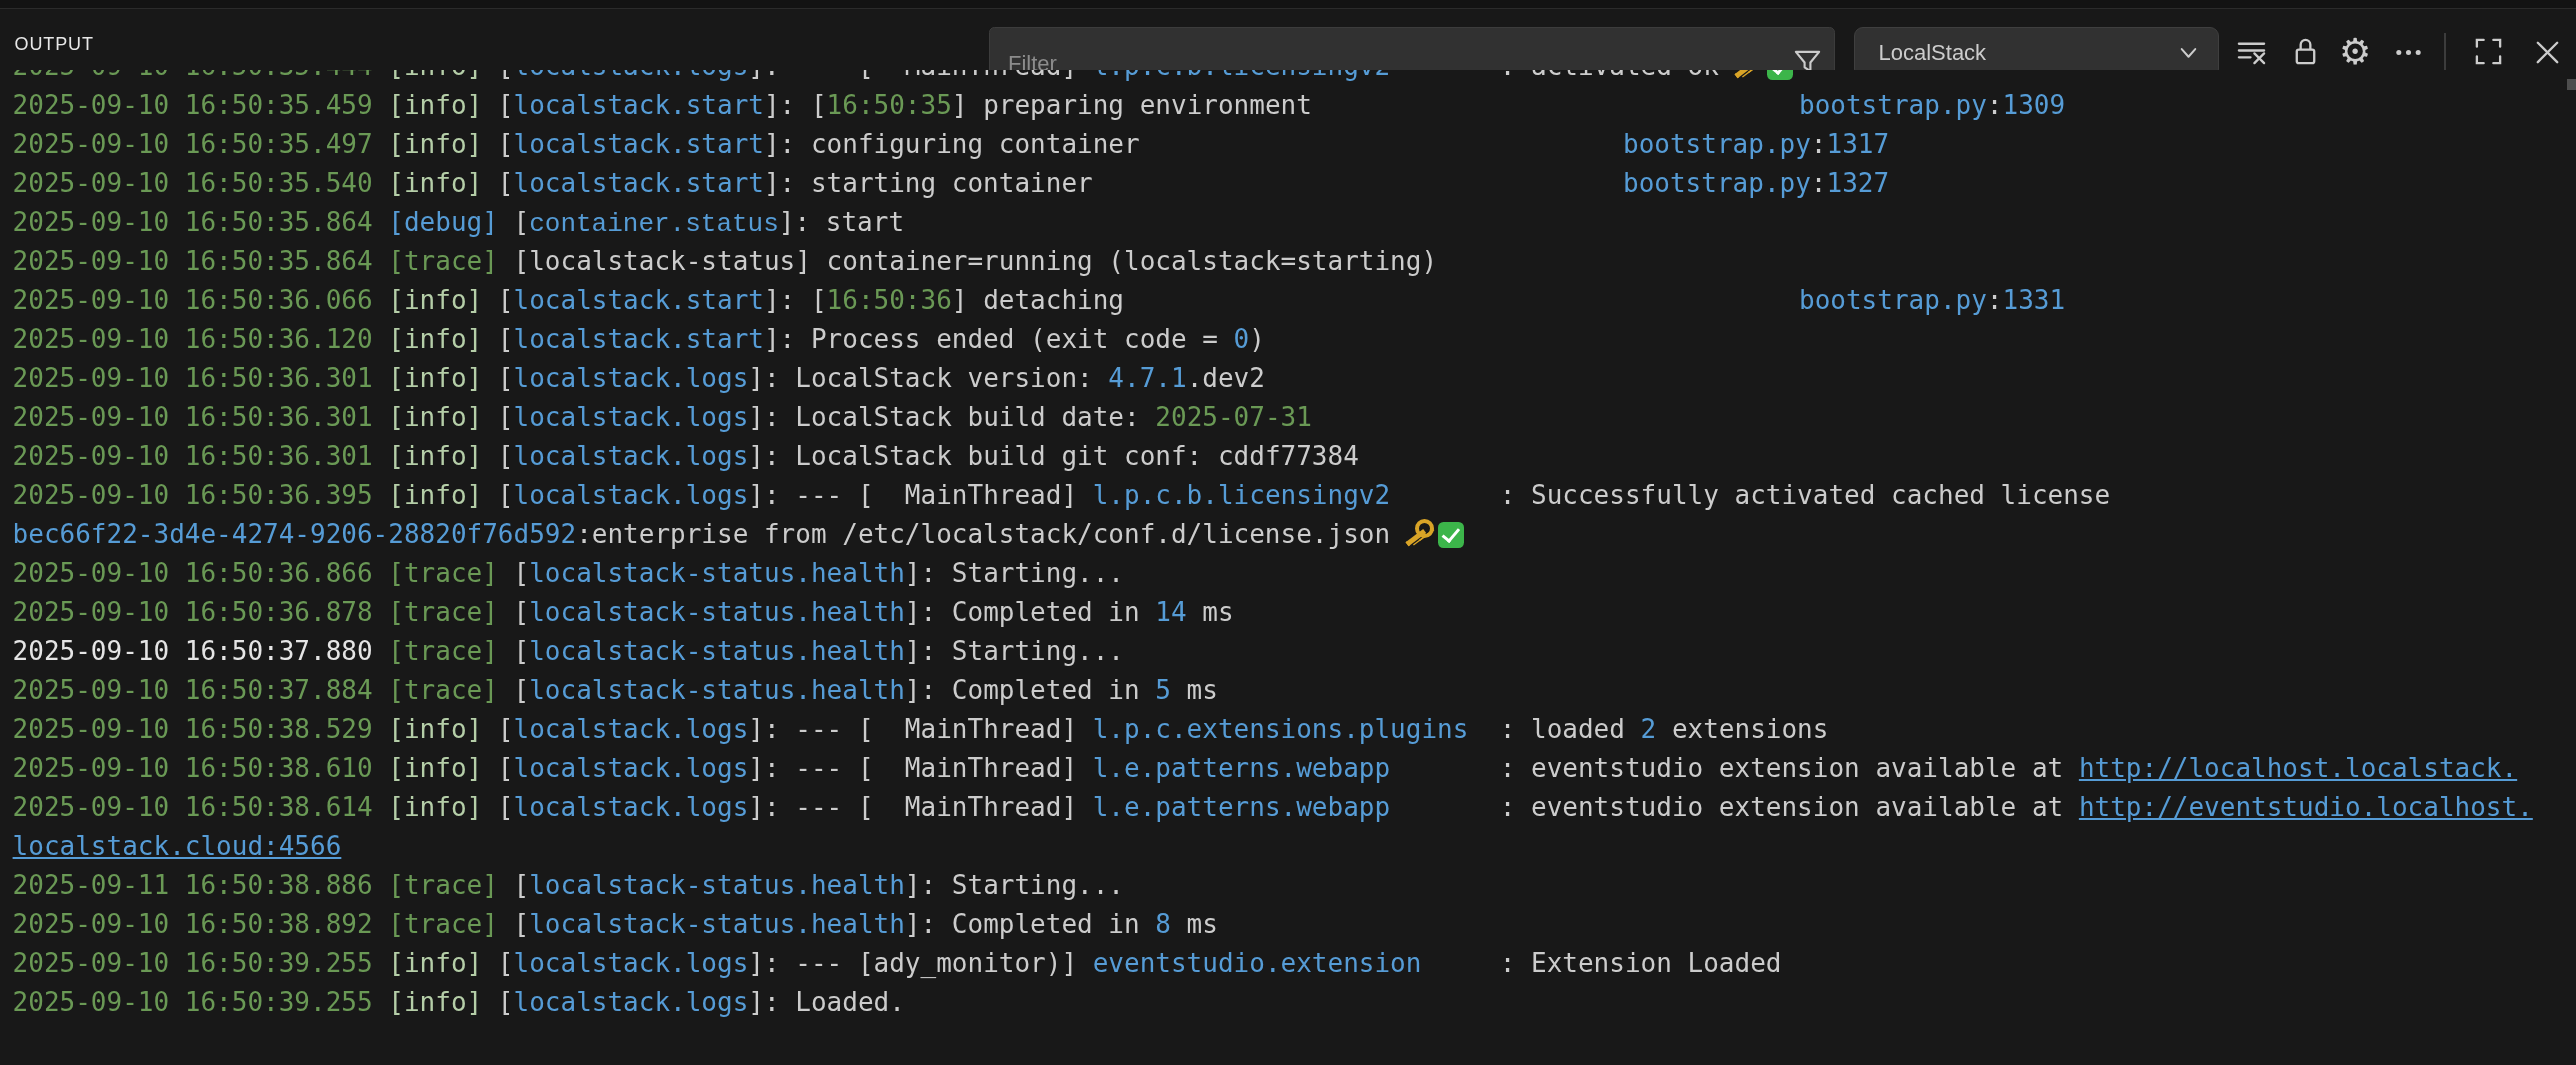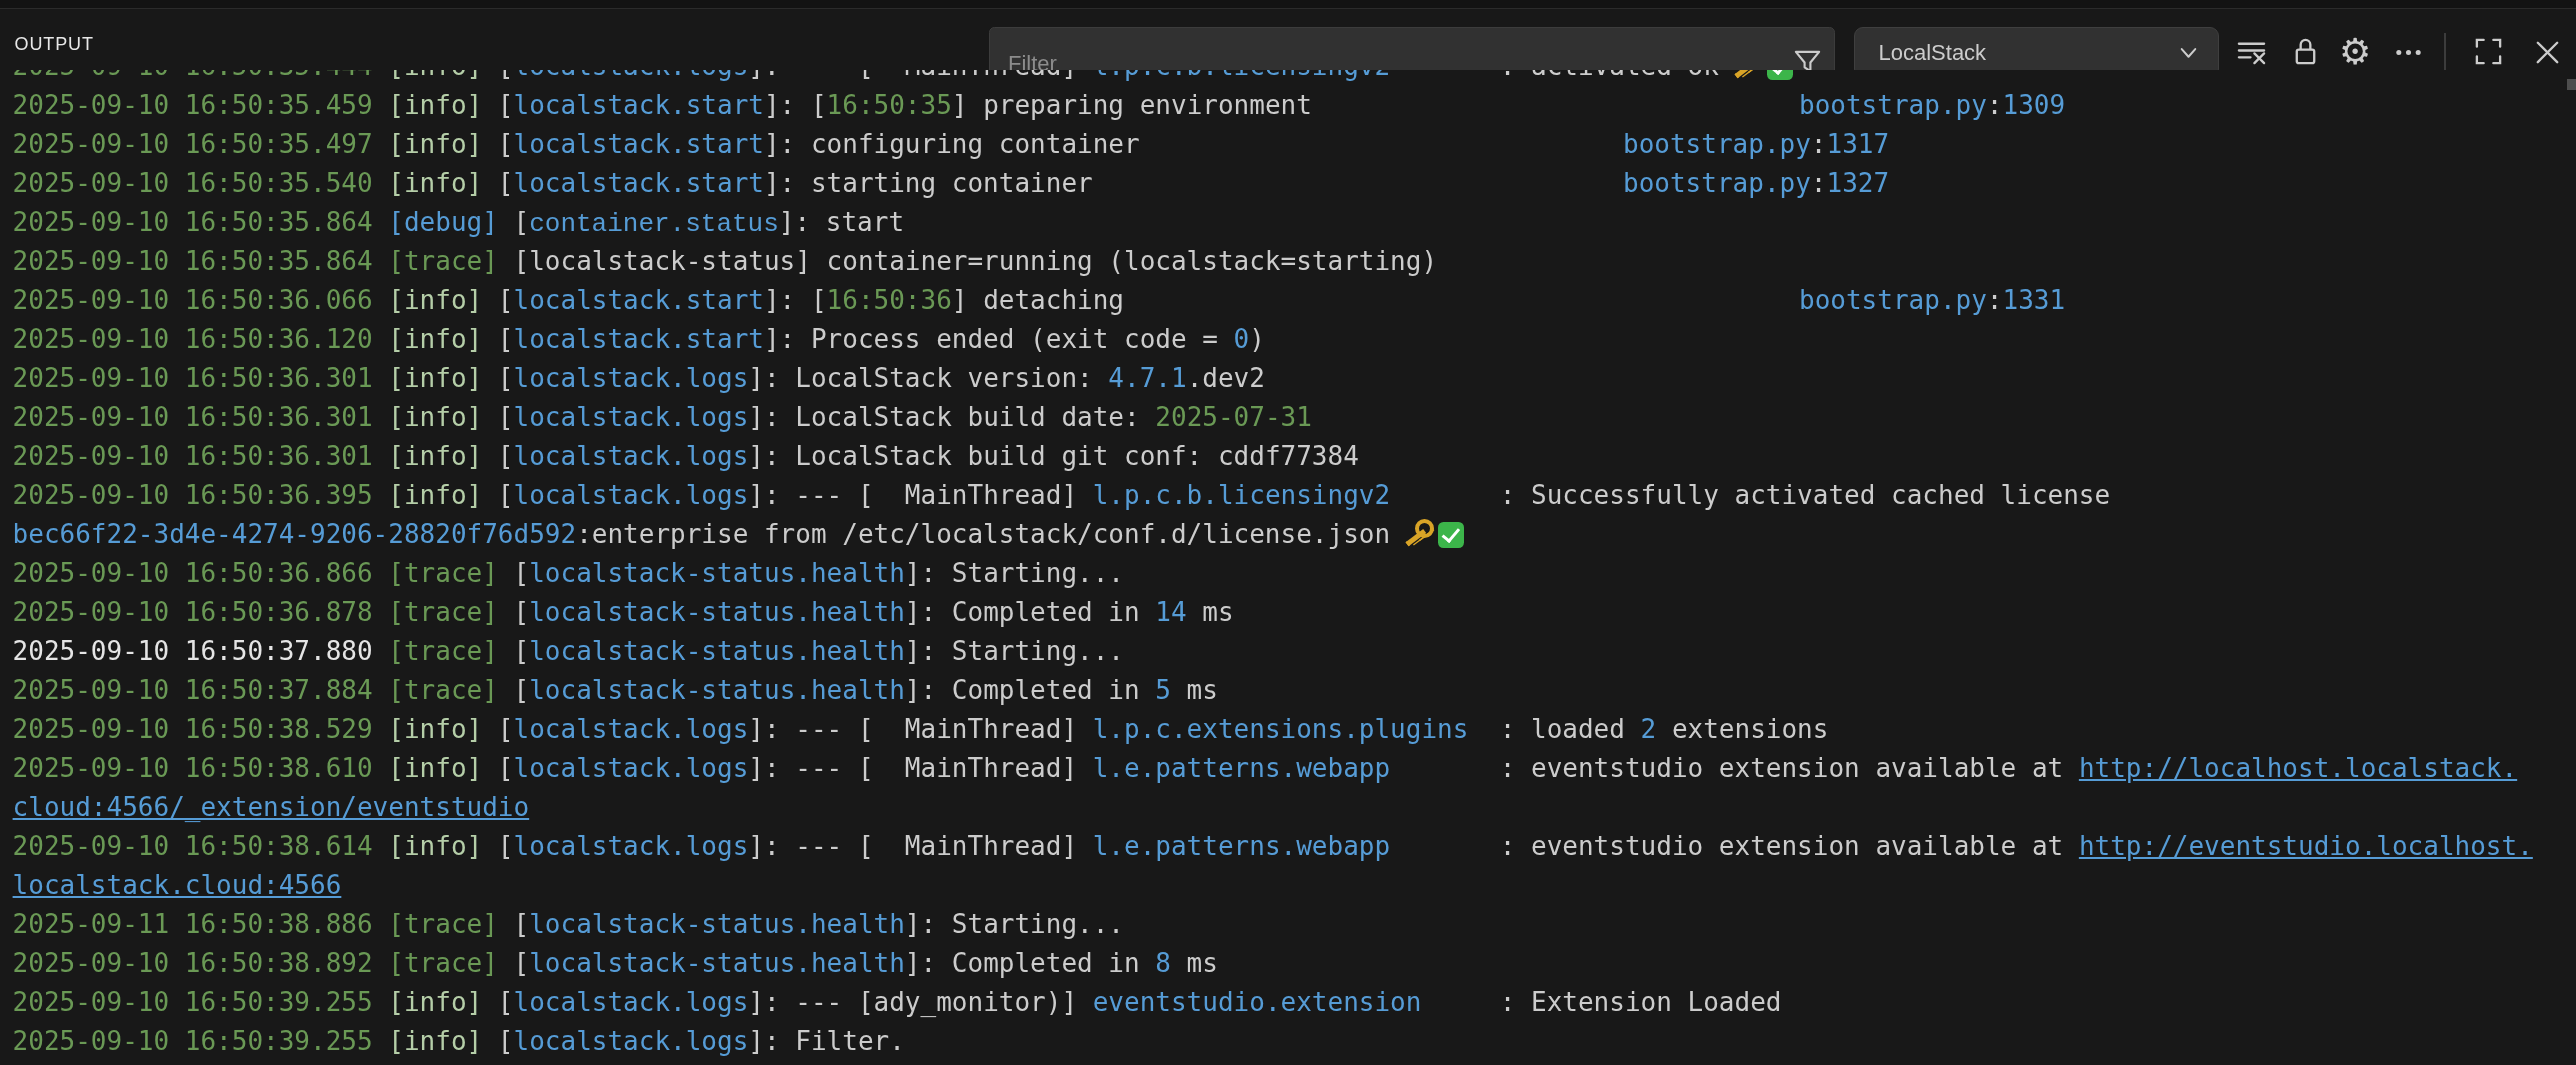--- a/index.html
+++ b/index.html
@@ -148,24 +148,23 @@
       <div class="log-row"><span style="color: rgb(106, 153, 85);">2025-09-10 16:50:36.301 </span><span style="color: rgb(181, 206, 168);">[info]</span><span style="color: rgb(204, 204, 204);"> [</span><span style="color: rgb(86, 156, 214);">localstack.logs</span><span style="color: rgb(204, 204, 204);">]: LocalStack build date: </span><span style="color: rgb(106, 153, 85);">2025-07-31</span></div>
       <div class="log-row"><span style="color: rgb(106, 153, 85);">2025-09-10 16:50:36.301 </span><span style="color: rgb(181, 206, 168);">[info]</span><span style="color: rgb(204, 204, 204);"> [</span><span style="color: rgb(86, 156, 214);">localstack.logs</span><span style="color: rgb(204, 204, 204);">]: LocalStack build git conf: cddf77384</span></div>
       <div class="log-row"><span style="color: rgb(106, 153, 85);">2025-09-10 16:50:36.395 </span><span style="color: rgb(181, 206, 168);">[info]</span><span style="color: rgb(204, 204, 204);"> [</span><span style="color: rgb(86, 156, 214);">localstack.logs</span><span style="color: rgb(204, 204, 204);">]: --- [  MainThread] </span><span style="color: rgb(86, 156, 214);">l.p.c.b.licensingv2</span><span style="color: rgb(204, 204, 204);">       : Successfully activated cached license</span></div>
       <div class="log-row"><span style="color: rgb(86, 156, 214);">bec66f22-3d4e-4274-9206-28820f76d592</span><span style="color: rgb(204, 204, 204);">:enterprise from /etc/localstack/conf.d/license.json </span><span class="icon-key"></span><span class="icon-check"></span></div>
       <div class="log-row"><span style="color: rgb(106, 153, 85);">2025-09-10 16:50:36.866 </span><span style="color: rgb(106, 153, 85);">[trace]</span><span style="color: rgb(204, 204, 204);"> [</span><span style="color: rgb(86, 156, 214);">localstack-status.health</span><span style="color: rgb(204, 204, 204);">]: Starting...</span></div>
       <div class="log-row"><span style="color: rgb(106, 153, 85);">2025-09-10 16:50:36.878 </span><span style="color: rgb(106, 153, 85);">[trace]</span><span style="color: rgb(204, 204, 204);"> [</span><span style="color: rgb(86, 156, 214);">localstack-status.health</span><span style="color: rgb(204, 204, 204);">]: Completed in </span><span style="color: rgb(86, 156, 214);">14</span><span style="color: rgb(204, 204, 204);"> ms</span></div>
       <div class="log-row"><span style="color: #e5e5e5;">2025-09-10 16:50:37.880 </span><span style="color: rgb(106, 153, 85);">[trace]</span><span style="color: rgb(204, 204, 204);"> [</span><span style="color: rgb(86, 156, 214);">localstack-status.health</span><span style="color: rgb(204, 204, 204);">]: Starting...</span></div>
       <div class="log-row"><span style="color: rgb(106, 153, 85);">2025-09-10 16:50:37.884 </span><span style="color: rgb(106, 153, 85);">[trace]</span><span style="color: rgb(204, 204, 204);"> [</span><span style="color: rgb(86, 156, 214);">localstack-status.health</span><span style="color: rgb(204, 204, 204);">]: Completed in </span><span style="color: rgb(86, 156, 214);">5</span><span style="color: rgb(204, 204, 204);"> ms</span></div>
       <div class="log-row"><span style="color: rgb(106, 153, 85);">2025-09-10 16:50:38.529 </span><span style="color: rgb(181, 206, 168);">[info]</span><span style="color: rgb(204, 204, 204);"> [</span><span style="color: rgb(86, 156, 214);">localstack.logs</span><span style="color: rgb(204, 204, 204);">]: --- [  MainThread] </span><span style="color: rgb(86, 156, 214);">l.p.c.extensions.plugins</span><span style="color: rgb(204, 204, 204);">  : loaded </span><span style="color: rgb(86, 156, 214);">2</span><span style="color: rgb(204, 204, 204);"> extensions</span></div>
       <div class="log-row"><span style="color: rgb(106, 153, 85);">2025-09-10 16:50:38.610 </span><span style="color: rgb(181, 206, 168);">[info]</span><span style="color: rgb(204, 204, 204);"> [</span><span style="color: rgb(86, 156, 214);">localstack.logs</span><span style="color: rgb(204, 204, 204);">]: --- [  MainThread] </span><span style="color: rgb(86, 156, 214);">l.e.patterns.webapp</span><span style="color: rgb(204, 204, 204);">       : eventstudio extension available at </span><span class="seg-link" style="color: rgb(86, 156, 214);">http://localhost.localstack.</span></div>
-      <div class="log-row"><span class="seg-link" style="color: rgb(86, 156, 214);">cloud:4566/_extension/eventstudio</span></div>
       <div class="log-row"><span style="color: rgb(106, 153, 85);">2025-09-10 16:50:38.614 </span><span style="color: rgb(181, 206, 168);">[info]</span><span style="color: rgb(204, 204, 204);"> [</span><span style="color: rgb(86, 156, 214);">localstack.logs</span><span style="color: rgb(204, 204, 204);">]: --- [  MainThread] </span><span style="color: rgb(86, 156, 214);">l.e.patterns.webapp</span><span style="color: rgb(204, 204, 204);">       : eventstudio extension available at </span><span class="seg-link" style="color: rgb(86, 156, 214);">http://eventstudio.localhost.</span></div>
       <div class="log-row"><span class="seg-link" style="color: rgb(86, 156, 214);">localstack.cloud:4566</span></div>
       <div class="log-row"><span style="color: rgb(106, 153, 85);">2025-09-11 16:50:38.886 </span><span style="color: rgb(106, 153, 85);">[trace]</span><span style="color: rgb(204, 204, 204);"> [</span><span style="color: rgb(86, 156, 214);">localstack-status.health</span><span style="color: rgb(204, 204, 204);">]: Starting...</span></div>
       <div class="log-row"><span style="color: rgb(106, 153, 85);">2025-09-10 16:50:38.892 </span><span style="color: rgb(106, 153, 85);">[trace]</span><span style="color: rgb(204, 204, 204);"> [</span><span style="color: rgb(86, 156, 214);">localstack-status.health</span><span style="color: rgb(204, 204, 204);">]: Completed in </span><span style="color: rgb(86, 156, 214);">8</span><span style="color: rgb(204, 204, 204);"> ms</span></div>
       <div class="log-row"><span style="color: rgb(106, 153, 85);">2025-09-10 16:50:39.255 </span><span style="color: rgb(181, 206, 168);">[info]</span><span style="color: rgb(204, 204, 204);"> [</span><span style="color: rgb(86, 156, 214);">localstack.logs</span><span style="color: rgb(204, 204, 204);">]: --- [ady_monitor)] </span><span style="color: rgb(86, 156, 214);">eventstudio.extension</span><span style="color: rgb(204, 204, 204);">     : Extension Loaded</span></div>
-      <div class="log-row"><span style="color: rgb(106, 153, 85);">2025-09-10 16:50:39.255 </span><span style="color: rgb(181, 206, 168);">[info]</span><span style="color: rgb(204, 204, 204);"> [</span><span style="color: rgb(86, 156, 214);">localstack.logs</span><span style="color: rgb(204, 204, 204);">]: Filter.</span></div>
+      <div class="log-row"><span style="color: rgb(106, 153, 85);">2025-09-10 16:50:39.255 </span><span style="color: rgb(181, 206, 168);">[info]</span><span style="color: rgb(204, 204, 204);"> [</span><span style="color: rgb(86, 156, 214);">localstack.logs</span><span style="color: rgb(204, 204, 204);">]: Loaded.</span></div>
     </div>
 </div>
 
 <div class="scroll-thumb"></div>
 
 
 </body></html>

